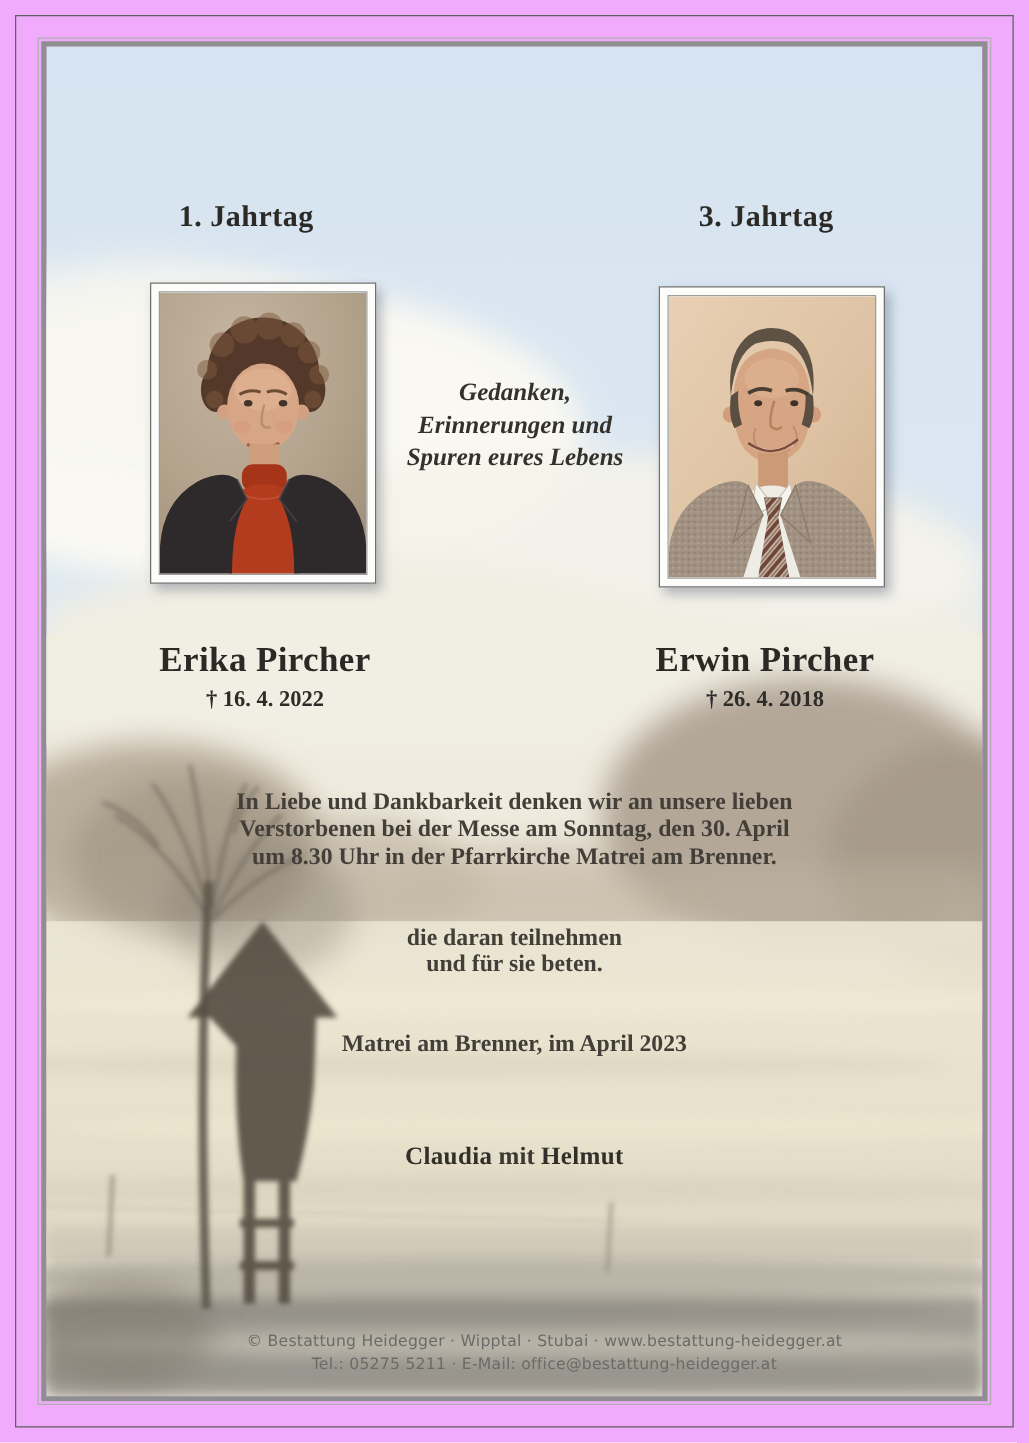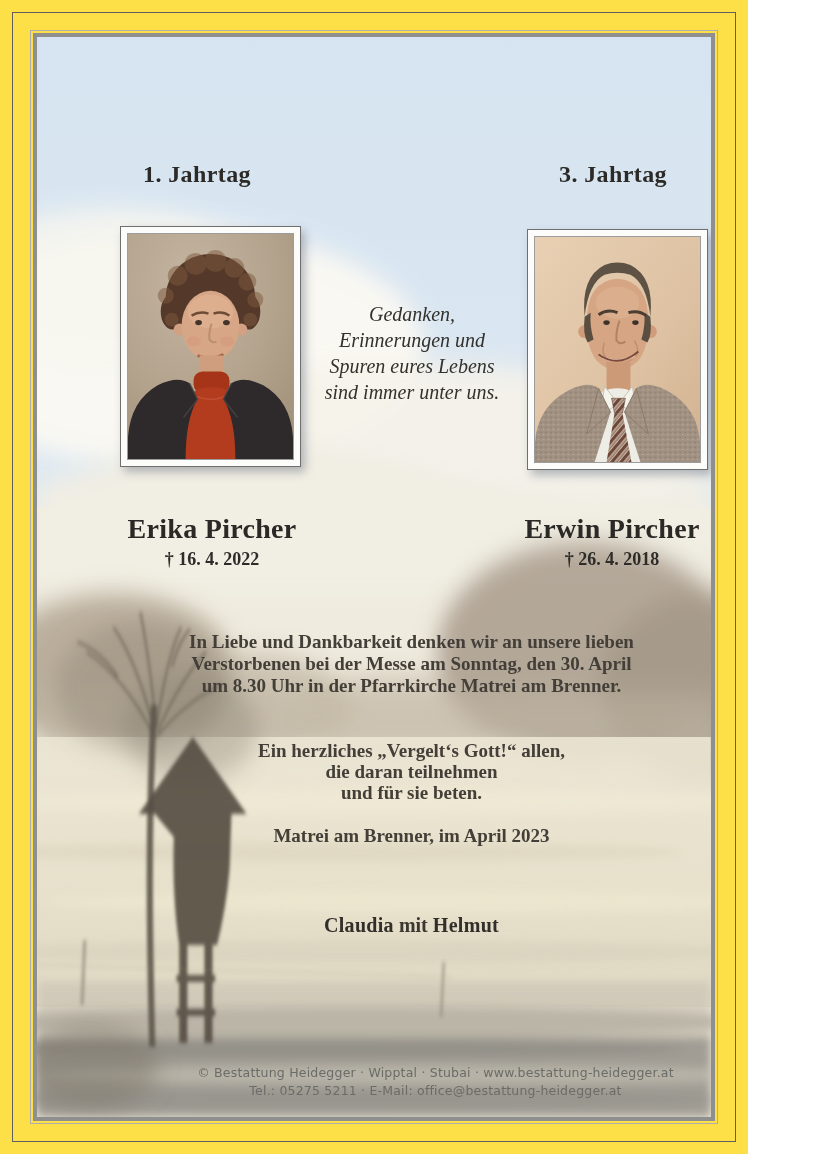--- a/index.html
+++ b/index.html
@@ -1,37 +1,37 @@
 <!DOCTYPE html>
 <html lang="de"><head>
 <meta charset="utf-8">
 <style>
   html,body{margin:0;padding:0;background:#ffffff;}
-  .card{position:relative;width:748px;height:1154px;background:#fde047;overflow:hidden;
+  .card{position:relative;width:823px;height:1154px;background:#f0abfc;overflow:hidden;
         font-family:"Liberation Serif","DejaVu Serif",serif;color:#2e2c28;}
   .outer-line{position:absolute;inset:12px;border:1px solid #5f5f5f;pointer-events:none;}
   .frame-a{position:absolute;inset:30px;border:1px solid #aeaeae;pointer-events:none;}
   .frame-b{position:absolute;inset:33px;border:4px solid #8f8f8f;pointer-events:none;}
   .content{position:absolute;inset:37px;overflow:hidden;box-shadow:inset 0 0 0 1px rgba(96,96,96,.55);}
   svg.landscape{position:absolute;inset:0;width:100%;height:100%;}
 
   .anniv{position:absolute;text-align:center;font-weight:bold;font-size:24px;letter-spacing:.4px;color:#2b2a26;}
   .anniv-left{top:124px;left:50px;width:220px;}
   .anniv-right{top:124px;left:466px;width:220px;}
 
   .photo-frame{position:absolute;width:181px;height:241px;box-sizing:border-box;
       background:#fcfcfb;border:1px solid #6f6f6f;padding:6px;
       box-shadow:4px 5px 9px rgba(95,105,122,.45);}
   .photo-frame .photo{width:100%;height:100%;box-sizing:border-box;border:1px solid #9c9c9c;overflow:hidden;}
   .photo svg{display:block;width:100%;height:100%;}
   .photo-left{left:83px;top:189px;}
   .photo-right{left:490px;top:192px;}
 
   .quote{position:absolute;top:264px;left:215px;width:320px;text-align:center;
-      font-style:italic;font-size:20px;line-height:26px;color:#33312c;}
+      font-style:italic;font-size:20px;line-height:26px;color:#33312c;font-weight:bold;}
 
   .name-block{position:absolute;text-align:center;}
   .name-block .name{font-weight:bold;font-size:28px;line-height:32px;letter-spacing:.3px;color:#2b2926;}
   .name-block .dates{font-weight:bold;font-size:18px;line-height:22px;margin-top:3px;color:#2e2c29;}
   .name-left{top:476px;left:55px;width:240px;}
   .name-right{top:476px;left:455px;width:240px;}
 
   .para{position:absolute;left:0;width:749px;text-align:center;color:#433f38;font-weight:bold;}
   .announcement{top:594px;font-size:19px;line-height:22px;}
   .thanks{top:703px;font-size:19px;line-height:21px;}
@@ -252,40 +252,38 @@
             <path d="M102,152 L90,176 L114,198 Z" stroke="#8a7a6b" stroke-width="1"></path>
           </g>
         </svg>
       </div>
     </div>
 
     <div class="quote">
       <div>Gedanken,</div>
       <div>Erinnerungen und</div>
       <div>Spuren eures Lebens</div>
-      <div>sind immer unter uns.</div>
     </div>
 
     <div class="name-block name-left">
       <div class="name">Erika Pircher</div>
       <div class="dates">† 16. 4. 2022</div>
     </div>
     <div class="name-block name-right">
       <div class="name">Erwin Pircher</div>
       <div class="dates">† 26. 4. 2018</div>
     </div>
 
     <div class="para announcement">
       <div>In Liebe und Dankbarkeit denken wir an unsere lieben</div>
       <div>Verstorbenen bei der Messe am Sonntag, den 30. April</div>
       <div>um 8.30 Uhr in der Pfarrkirche Matrei am Brenner.</div>
     </div>
 
     <div class="para thanks">
-      <div>Ein herzliches „Vergelt‘s Gott!“ allen,</div>
       <div>die daran teilnehmen</div>
       <div>und für sie beten.</div>
     </div>
 
     <div class="para place">Matrei am Brenner, im April 2023</div>
 
     <div class="para closing"><b>Claudia</b><span> mit </span><b>Helmut</b></div>
 
     <div class="footer">
       <div>© Bestattung Heidegger   ·   Wipptal · Stubai   ·   www.bestattung-heidegger.at</div>

